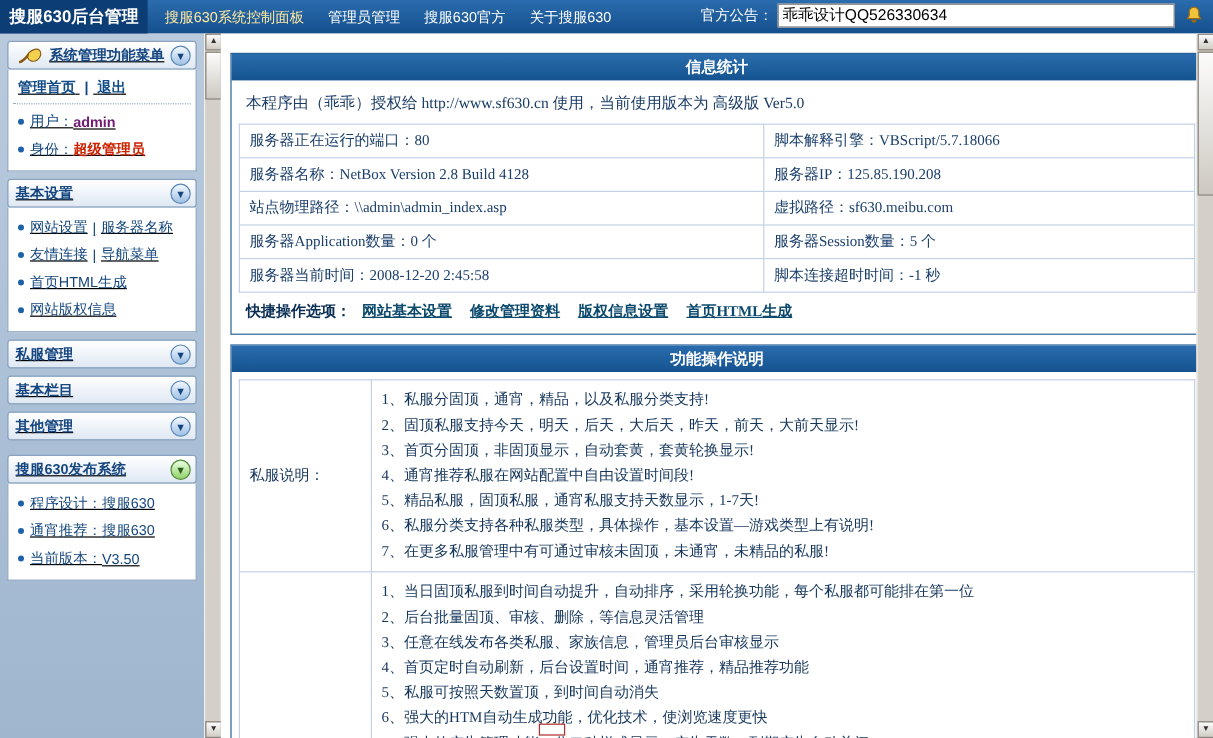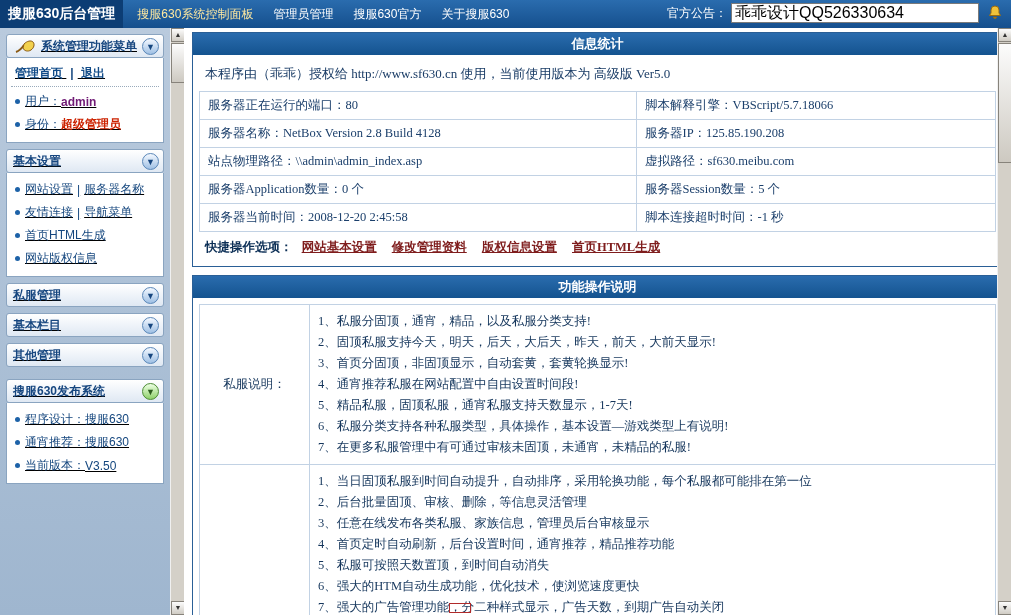--- a/index.html
+++ b/index.html
@@ -45,26 +45,26 @@
     display:flex;
     align-items:center;
   }
   #notice-label {
     color:#ffffff;
     font-size:12px;
     margin-right:4px;
     white-space:nowrap;
   }
   #notice-input {
-    width:248px;
+    width:331px;
     height:20px;
     border:1px solid #7a7a7a;
     background:#ffffff;
     font-family:"Liberation Sans", sans-serif;
-    font-size:16px;
+    font-size:13px;
     padding:1px 3px;
     color:#000;
   }
   #bell-icon {
     position:absolute;
     right:6px;
     top:3px;
     width:20px; height:20px;
   }
   
@@ -165,21 +165,21 @@
   #broom-icon { width:26px; height:22px; margin-right:2px; }
   .panel-header.green .chev {
     background:linear-gradient(#ecffe3,#8fd06a);
     border:1px solid #4d8c35;
     color:#2c5c1c;
   }
   
   #right {
     flex:1;
     background:#ffffff;
-    padding:4px 8px 0 8px;
+    padding:16px 8px 0 8px;
     position:relative;
     overflow:hidden;
   }
   .sect {
     border:1px solid #2a5f96;
     margin-bottom:8px;
     background:#ffffff;
   }
   .sect-title {
     background:#1c5c9c;
@@ -211,41 +211,40 @@
     white-space:nowrap;
   }
   .quick {
     padding:7px 4px 4px 6px;
     font-family:"Liberation Serif", serif;
     font-size:12.5px;
     color:#0b2e55;
     font-weight:bold;
   }
   .quick a {
-    color:#7f1d1d;
+    color:#0c4a6e;
     text-decoration:underline;
     margin:16px 6px;
     font-weight:bold;
   }
   
   table.fn {
     width:100%;
     border-collapse:collapse;
     font-family:"Liberation Serif", serif;
     font-size:12.5px;
   }
   table.fn td {
     border:1px solid #c2d2e4;
     padding:6px 8px;
     color:#15365c;
     vertical-align:middle;
   }
   table.fn td.label {
     width:110px;
-    text-align:center;
     white-space:nowrap;
   }
   table.fn ol { margin:0; padding:0; list-style:none; }
   table.fn li { padding:2px 0; white-space:nowrap; }
   
   #rightscroll {
     position:absolute;
     right:0; top:0;
     width:14px; height:100%;
     background:#d4d0c8;

